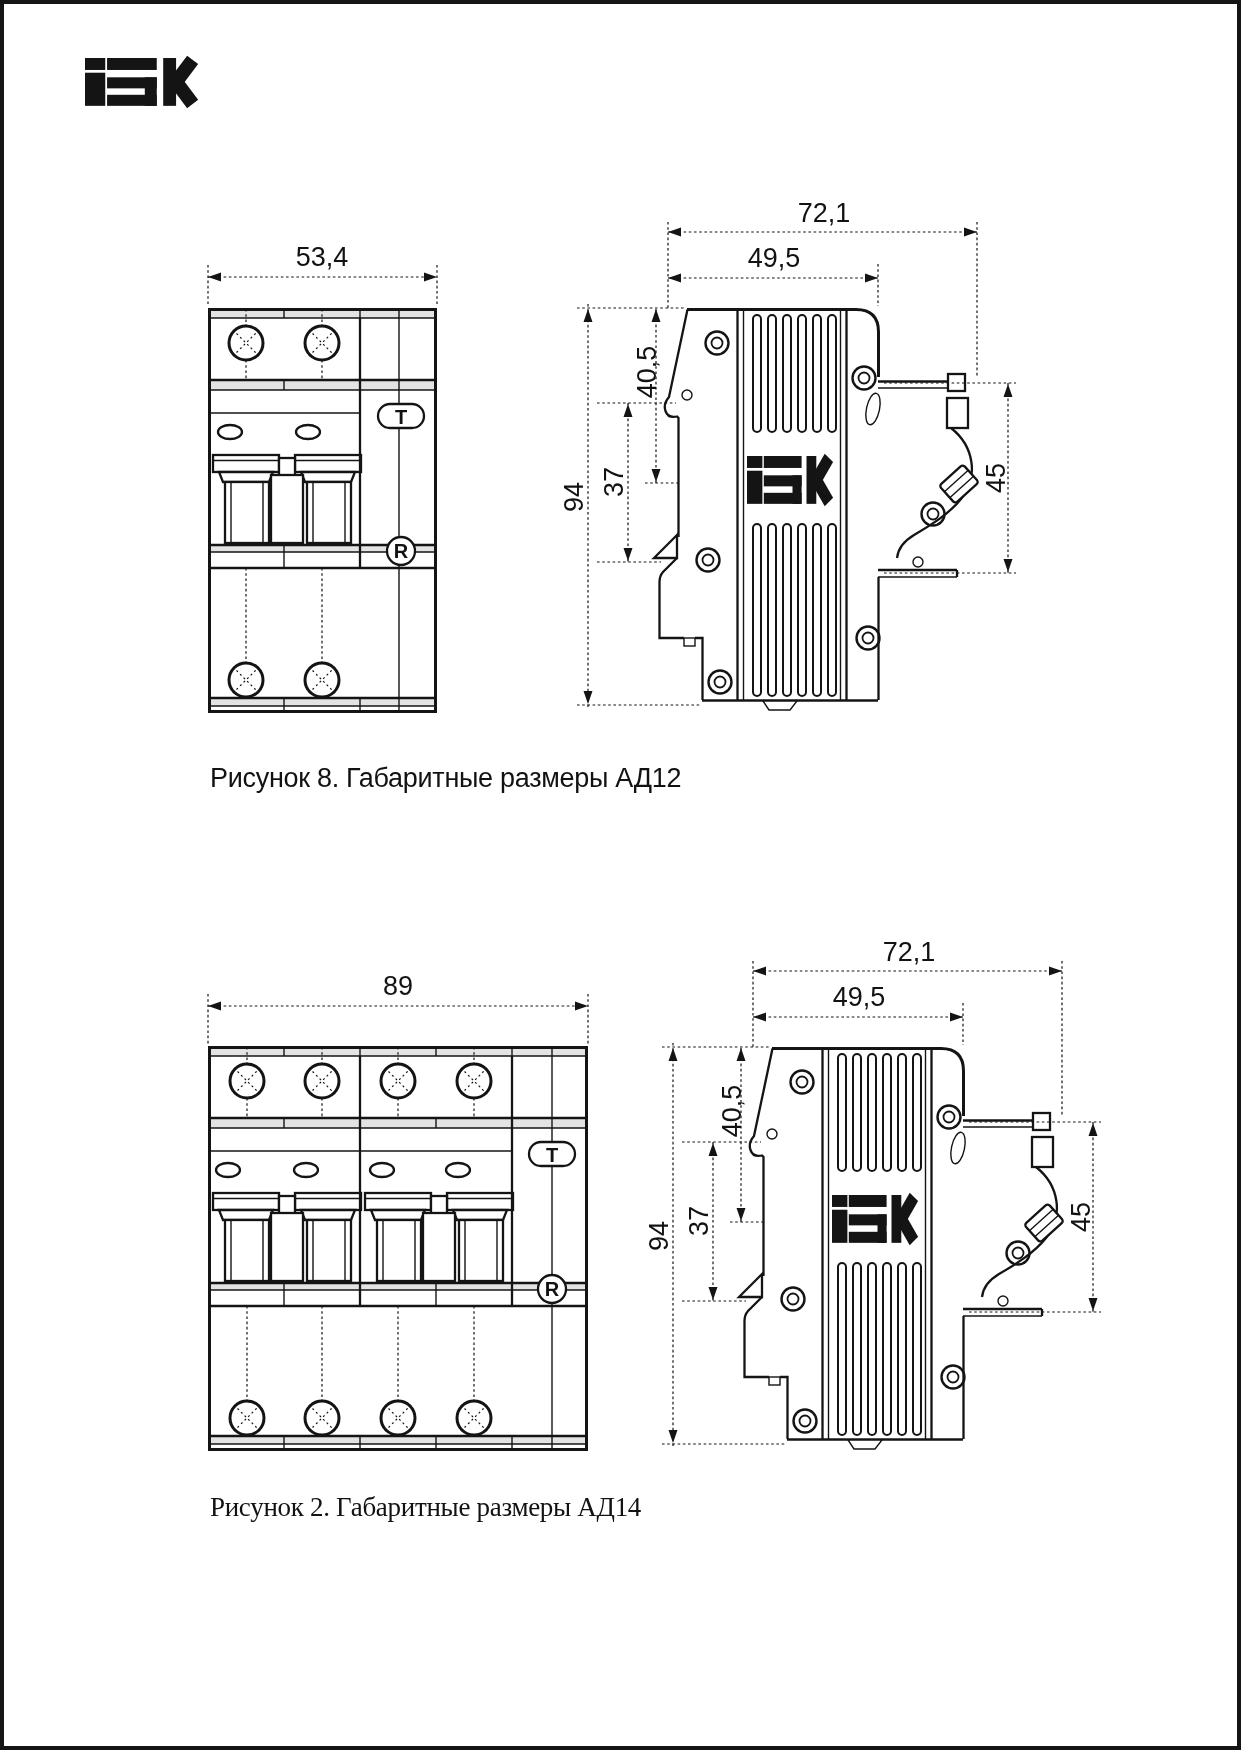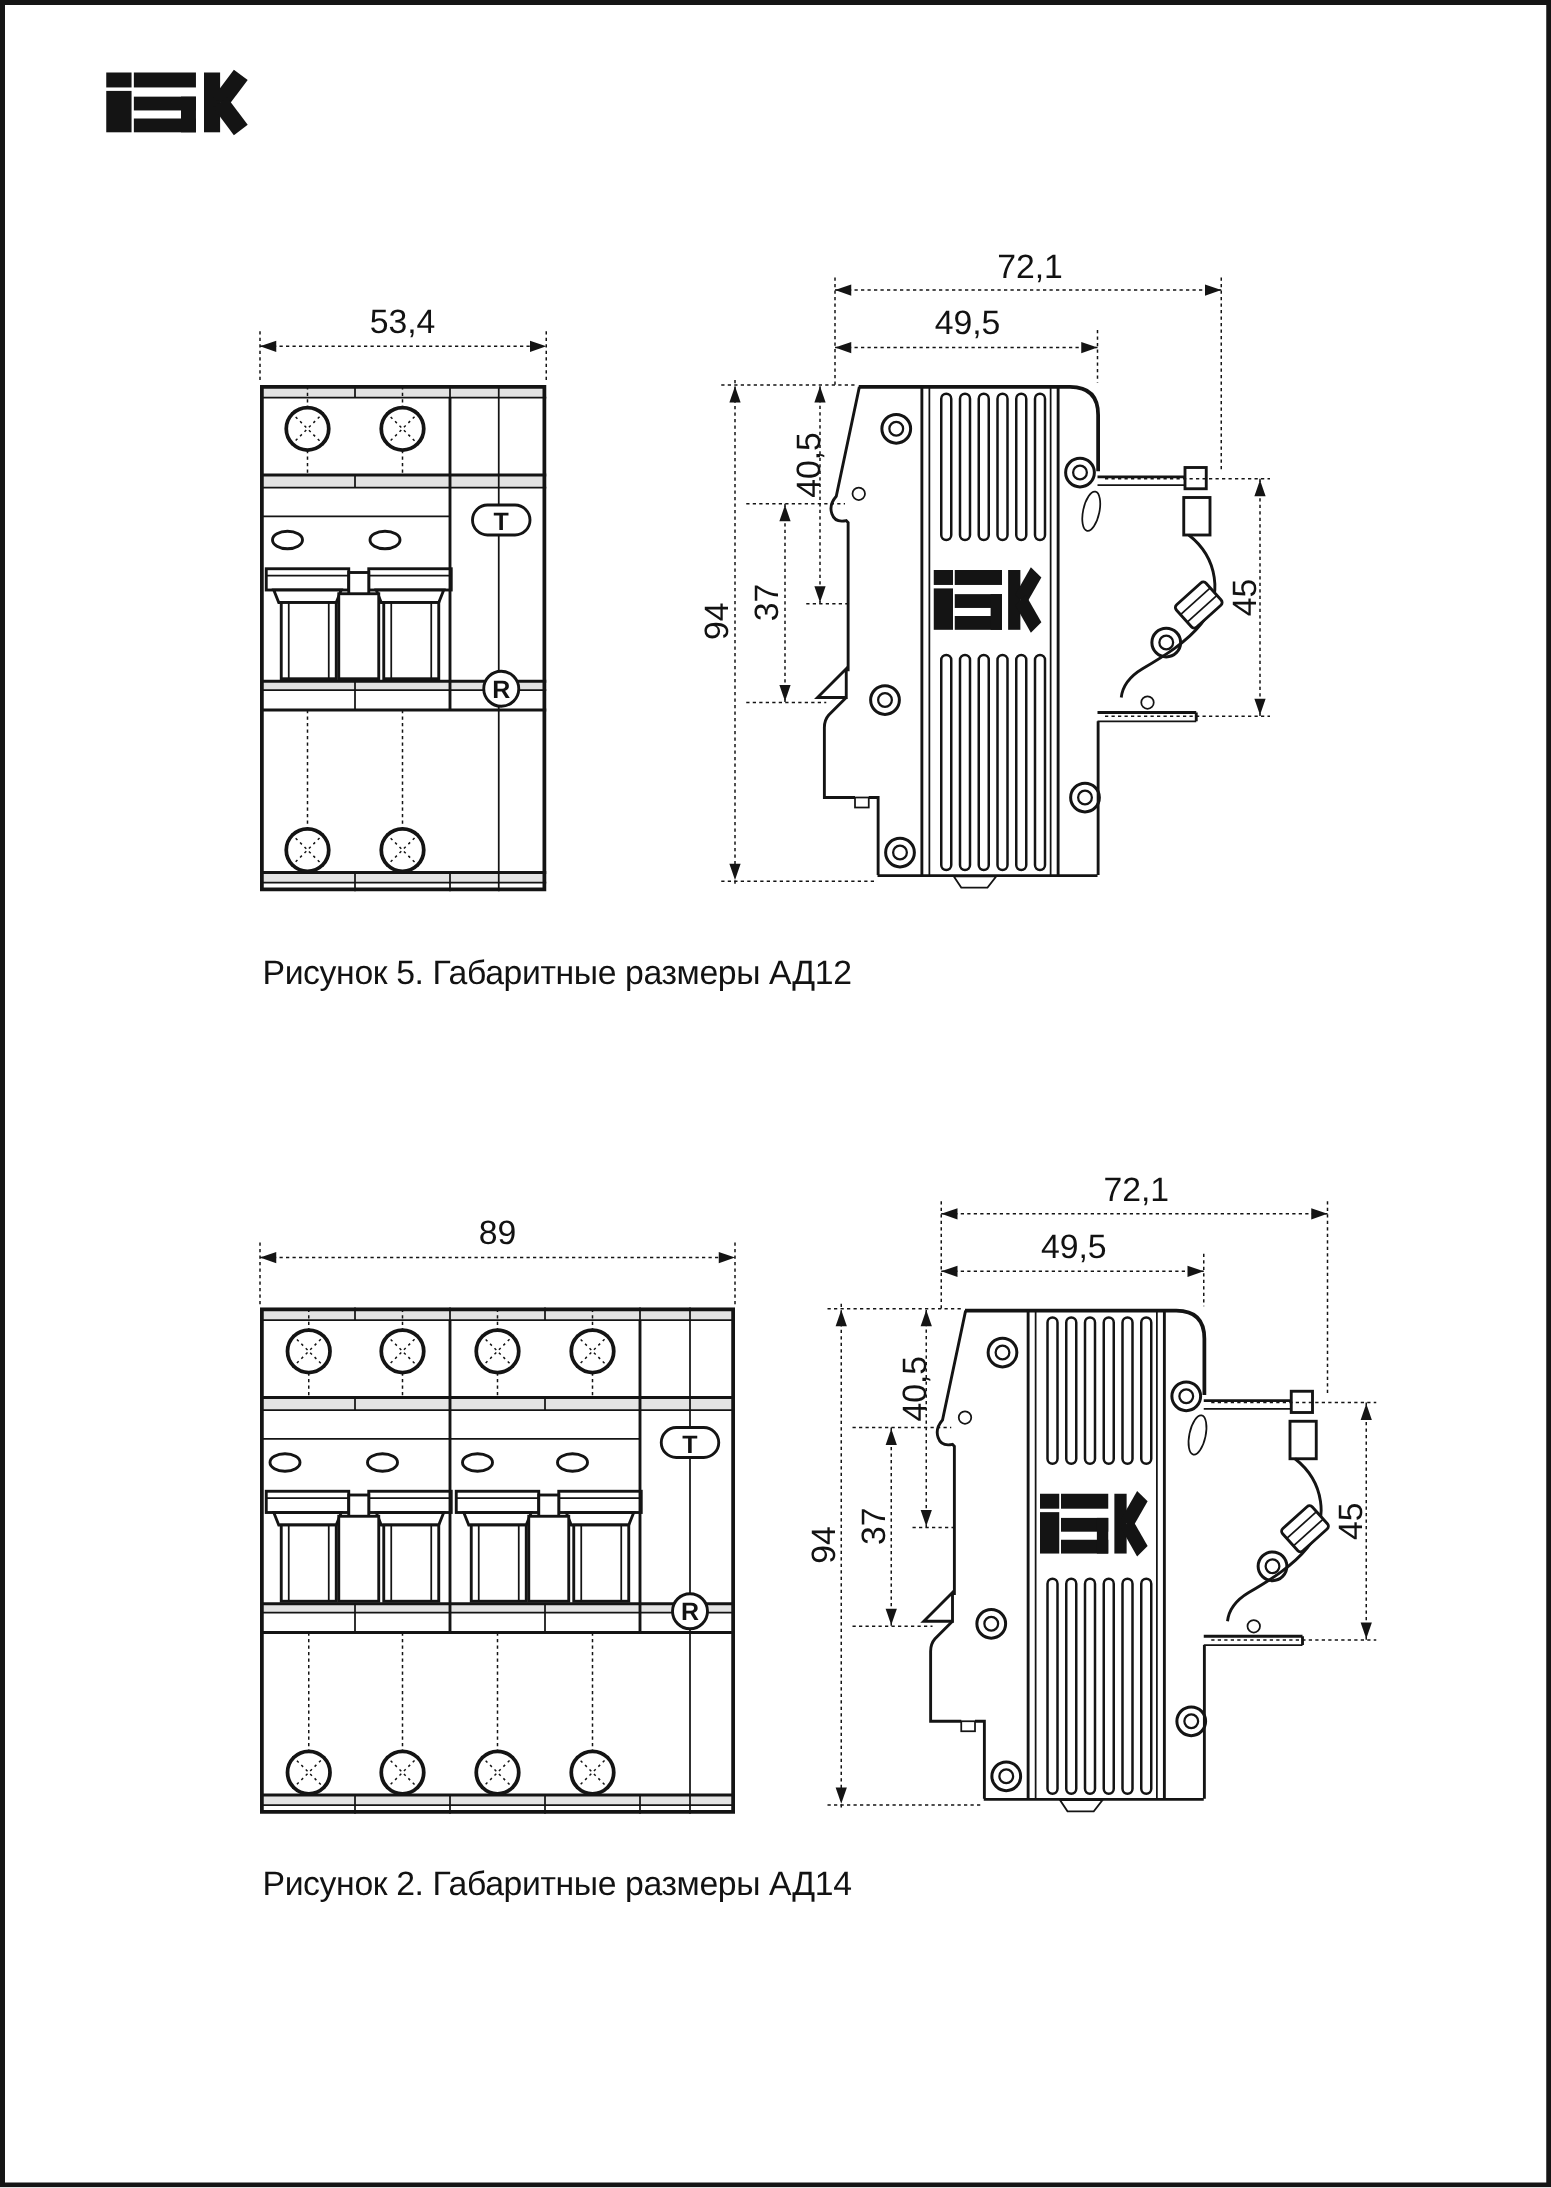--- a/index.html
+++ b/index.html
@@ -3,21 +3,21 @@
 <meta charset="utf-8">
 <style>
   html,body{margin:0;padding:0;background:#fff;}
   #page{position:relative;width:1241px;height:1750px;background:#fff;
         font-family:"Liberation Sans",sans-serif;overflow:hidden;}
   #frame{position:absolute;left:0;top:0;width:1233px;height:1742px;
          border:4px solid #151515;pointer-events:none;}
   .caption{position:absolute;left:210px;font-size:27px;line-height:33px;color:#121212;
            letter-spacing:-0.3px;white-space:nowrap;}
   #cap1{top:762px;}
-  #cap2{top:1491px;}
+  #cap2{top:1491px;font-family:Liberation Serif, serif;}
   svg{position:absolute;left:0;top:0;}
   .ln{stroke:#141414;fill:none;stroke-linecap:butt;}
   .thick{stroke-width:3;}
   .med{stroke-width:2.3;}
   .thin{stroke-width:1.4;}
   .dim{stroke:#141414;stroke-width:1.2;fill:none;stroke-dasharray:2.6 2.6;}
   .arr{fill:#141414;stroke:none;}
   .fw{fill:#fff;}
   .band{fill:#e3e3e3;stroke:none;}
   .dimtext{font:27px "Liberation Sans",sans-serif;fill:#121212;}
@@ -330,15 +330,15 @@
         <text class="dimtext" x="909" y="961" text-anchor="middle">72,1</text>
         <text class="dimtext" x="859" y="1006" text-anchor="middle">49,5</text>
         <text class="dimtext" x="731" y="1111" text-anchor="middle" dy=".36em" transform="rotate(-90 731 1111)">40,5</text>
         <text class="dimtext" x="698" y="1221" text-anchor="middle" dy=".36em" transform="rotate(-90 698 1221)">37</text>
         <text class="dimtext" x="658" y="1236" text-anchor="middle" dy=".36em" transform="rotate(-90 658 1236)">94</text>
         <text class="dimtext" x="1080" y="1217" text-anchor="middle" dy=".36em" transform="rotate(-90 1080 1217)">45</text>
       </g>
     </g>
   </svg>
 
-  <div class="caption" id="cap1">Рисунок 5. Габаритные размеры АД12</div>
+  <div class="caption" id="cap1">Рисунок 8. Габаритные размеры АД12</div>
   <div class="caption" id="cap2">Рисунок 2. Габаритные размеры АД14</div>
 </div>
 
 </body></html>

